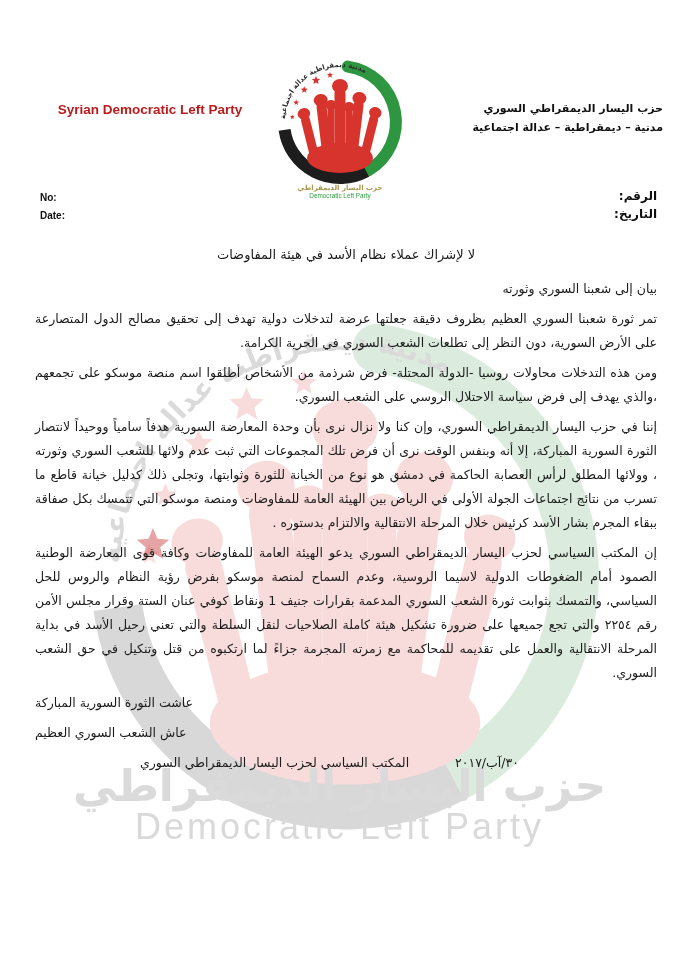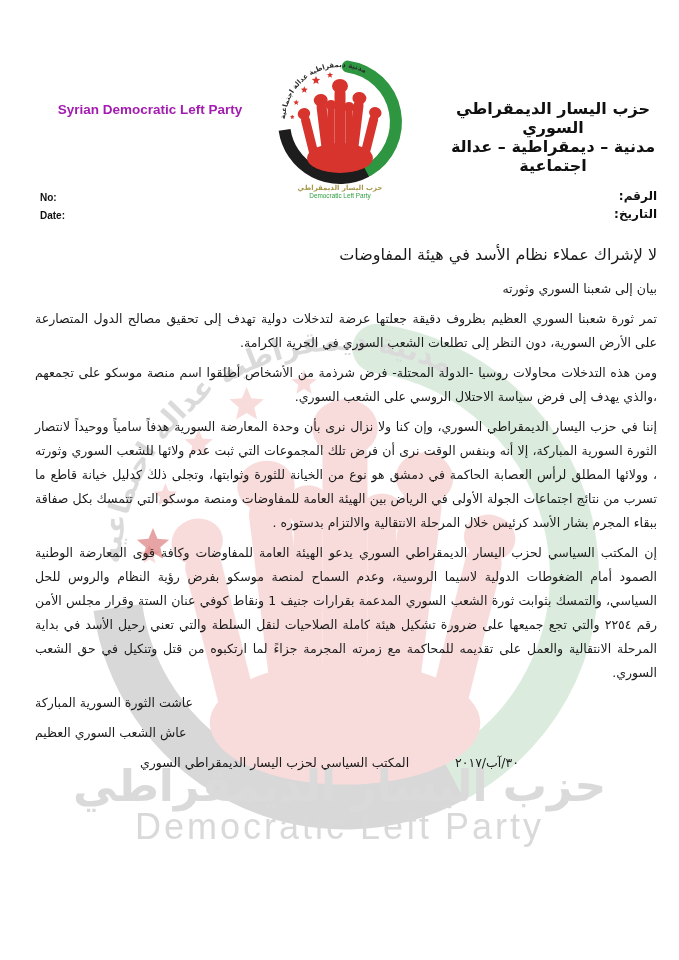--- a/index.html
+++ b/index.html
@@ -8,26 +8,26 @@
     overflow:hidden;font-family:"DejaVu Sans",sans-serif;color:#1b1b1b;
     margin:0 auto;
   }
   
   .svg-defs{position:absolute;width:0;height:0;}
 
   
   .en-head{
     position:absolute;left:30px;top:100px;width:240px;text-align:center;
     font-family:"Liberation Sans",sans-serif;font-weight:bold;
-    font-size:13.5px;line-height:20px;color:#a21caf;
+    font-size:13.5px;line-height:20px;color:#b91c1c;
   }
   .logo{position:absolute;left:270px;top:58px;width:140px;height:142px;}
   .ar-head{
-    position:absolute;right:16px;top:99px;width:220px;text-align:center;
-    direction:rtl;font-weight:bold;font-size:16px;line-height:19px;color:#101010;
+    position:absolute;right:16px;top:99px;width:220px;text-align:right;
+    direction:rtl;font-weight:bold;font-size:11px;line-height:19px;color:#101010;
   }
   .ref-en{
     position:absolute;left:40px;top:189px;
     font-family:"Liberation Sans",sans-serif;font-weight:bold;
     font-size:10px;line-height:18px;color:#101010;
   }
   .ref-ar{
     position:absolute;right:22px;top:187px;text-align:right;direction:rtl;
     font-weight:bold;font-size:12px;line-height:18px;color:#101010;
   }
@@ -43,21 +43,21 @@
     position:absolute;left:0;top:806px;width:679px;text-align:center;
     font-family:"Liberation Sans",sans-serif;font-size:36px;color:#d9d9d9;
     letter-spacing:3px;z-index:0;white-space:nowrap;
   }
 
   
   .doc{
     position:absolute;left:35px;right:22px;top:243px;z-index:1;
     direction:rtl;font-size:12.5px;line-height:24px;color:#1b1b1b;
   }
-  .doc-title{text-align:right;font-size:16px;margin:0;}
+  .doc-title{text-align:center;font-size:13px;margin:0;}
   .salutation{text-align:right;margin:10px 0 0 0;}
   .para{text-align:justify;margin:6px 0 0 0;}
   .closing{text-align:left;margin:6px 0 0 0;}
   .sig-row{position:relative;height:26px;margin-top:6px;}
   .sig-date{position:absolute;left:420px;top:0;white-space:nowrap;direction:rtl;}
   .sig-name{position:absolute;left:105px;top:0;white-space:nowrap;direction:rtl;}
 </style>
 </head>
 <body>
 

